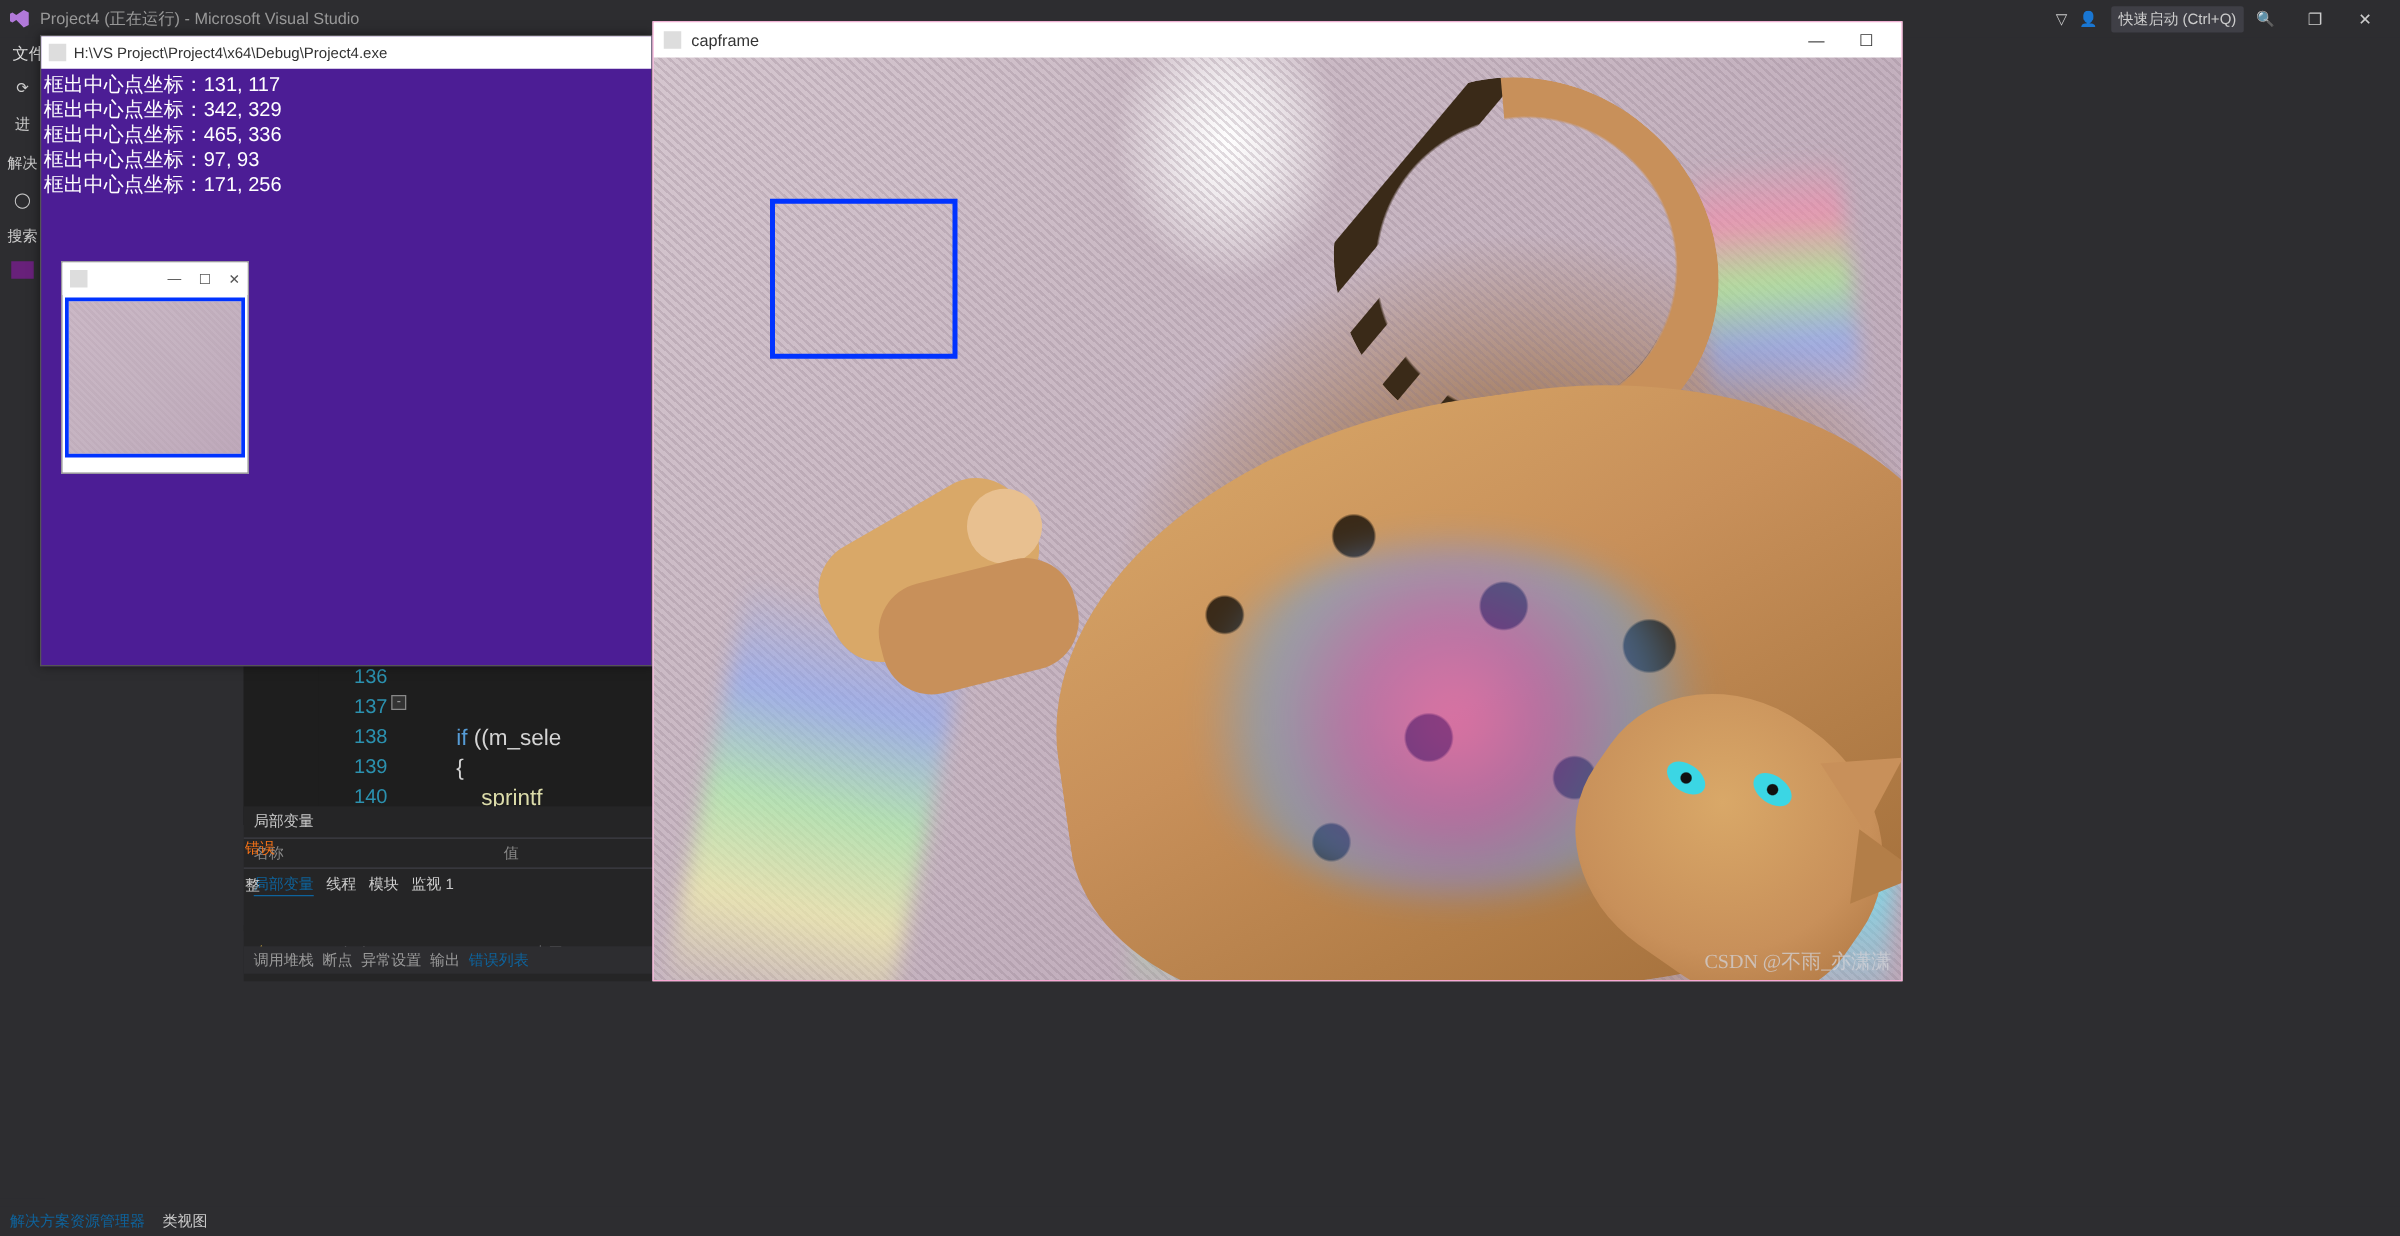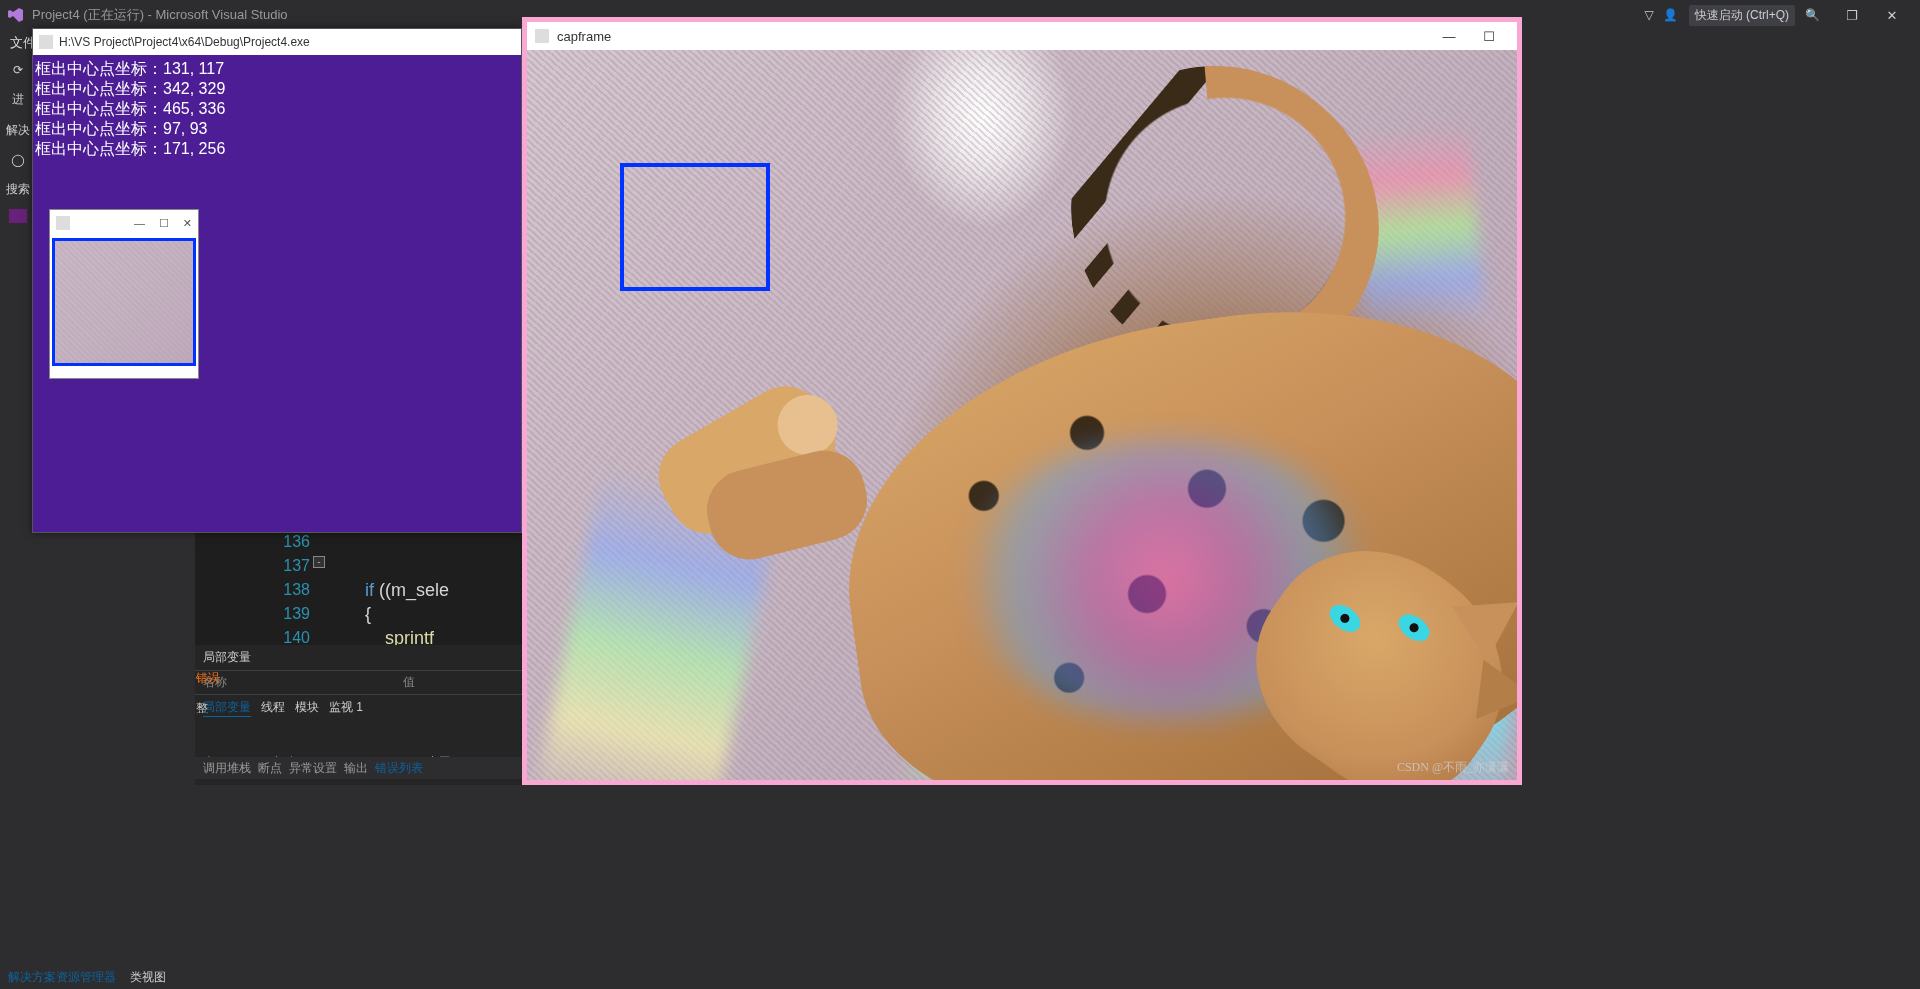--- a/index.html
+++ b/index.html
@@ -66,21 +66,21 @@
 
 
 .bottom-tabs { position:absolute; left:195px; top:757px; width:330px; height:22px; background:#2d2d30; display:flex; align-items:center; gap:7px; padding:0 8px; font-size:12px; color:#999; }
 .bottom-tabs .active { color:#0e639c; }
 
 
 .status-bar { position:absolute; left:0; bottom:0; width:100%; height:24px; background:#2d2d30; display:flex; align-items:center; padding:0 8px; font-size:12px; gap:14px; }
 .status-bar .active { color:#0e639c; }
 
 
-.cap-window { position:absolute; left:522px; top:17px; width:1000px; height:768px; background:#fff; border:5px solid #f9a8d4; }
+.cap-window { position:absolute; left:522px; top:17px; width:1000px; height:768px; background:#fff; border:1px solid #f9a8d4; }
 .cap-titlebar { height:28px; background:#fff; color:#333; display:flex; align-items:center; padding:0 8px; font-size:13px; }
 .cap-titlebar .cicon { width:14px; height:14px; background:#ddd; margin-right:8px; }
 .cap-titlebar .spacer { flex:1; }
 .cap-titlebar .wbtn { width:40px; text-align:center; color:#333; }
 .cap-body { position:relative; width:100%; height:calc(100% - 28px); overflow:hidden;
   background:
     radial-gradient(circle at 70% 65%, #c8905a 0%, #9a6a3a 15%, transparent 40%),
     radial-gradient(ellipse at 46% 9%, #ffffff 0%, rgba(255,255,255,.7) 5%, transparent 12%),
     linear-gradient(135deg,#d5c6cf 0%,#cbbac5 30%,#c3b0be 60%,#bda8b8 100%);
 }
@@ -123,21 +123,21 @@
 .cat .head .eye.e1 { left:48px; top:78px; }
 .cat .head .eye.e2 { left:110px; top:46px; }
 .cat .head .ear1 { position:absolute; left:155px; top:-26px; width:0;height:0;border-left:32px solid transparent;border-right:32px solid transparent;border-bottom:58px solid #c8905a; transform:rotate(22deg);}
 .cat .head .ear2 { position:absolute; left:210px; top:30px; width:0;height:0;border-left:30px solid transparent;border-right:30px solid transparent;border-bottom:54px solid #b37e48; transform:rotate(62deg);}
 
 
 .sel-rect { position:absolute; border:4px solid #0033ff; }
 .sel-main { left:93px; top:113px; width:150px; height:128px; }
 
 
-.watermark { position:absolute; right:8px; bottom:4px; font-size:12px; color:rgba(210,210,215,.75); font-family:"Microsoft YaHei"; }
+.watermark { position:absolute; right:8px; bottom:4px; font-size:16px; color:rgba(210,210,215,.75); font-family:"Microsoft YaHei"; }
 
 
 .ln155 { position:absolute; left:196px; top:648px; color:#888; font-size:13px; }
 
 </style>
 </head>
 <body>
 
 <div class="vs-titlebar">
   <svg class="vs-logo" viewBox="0 0 16 16">

